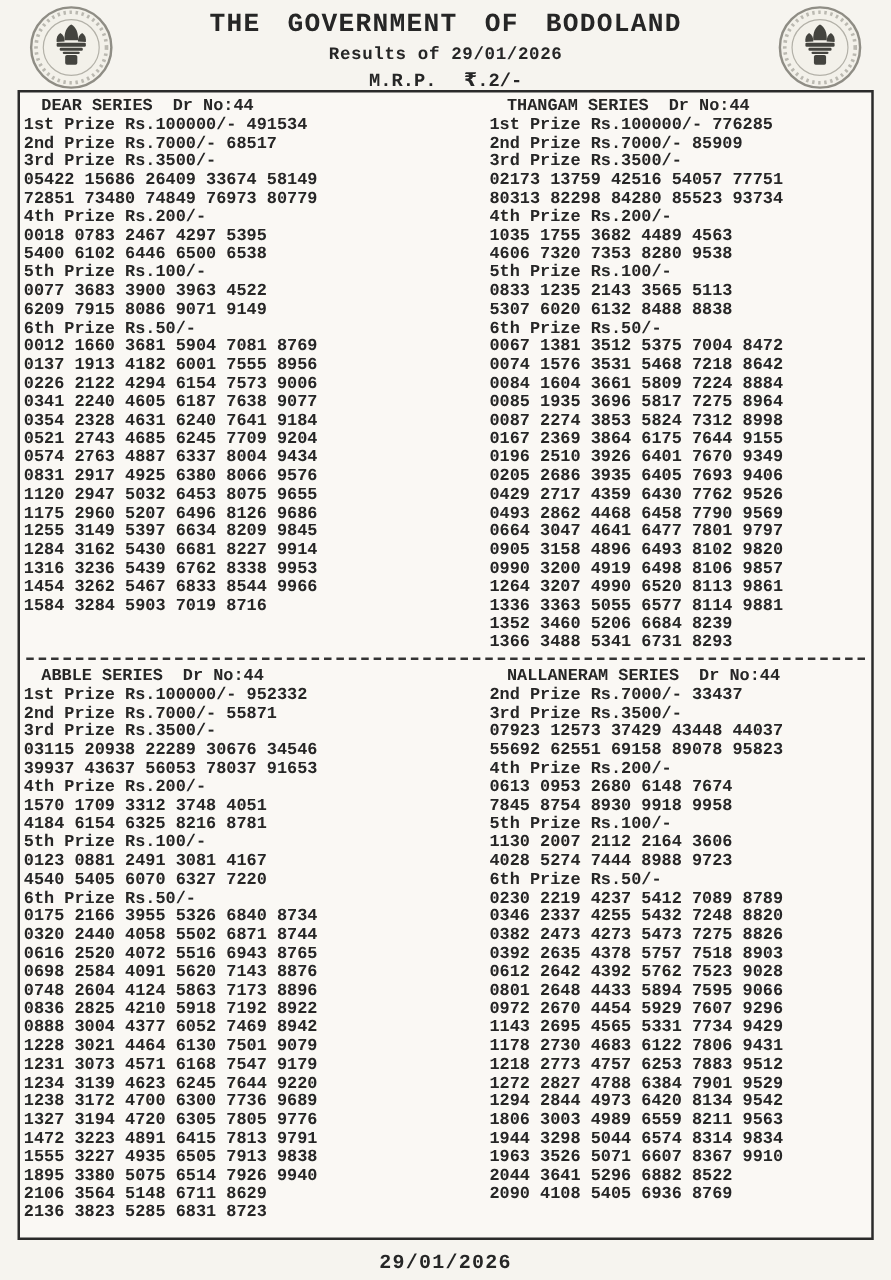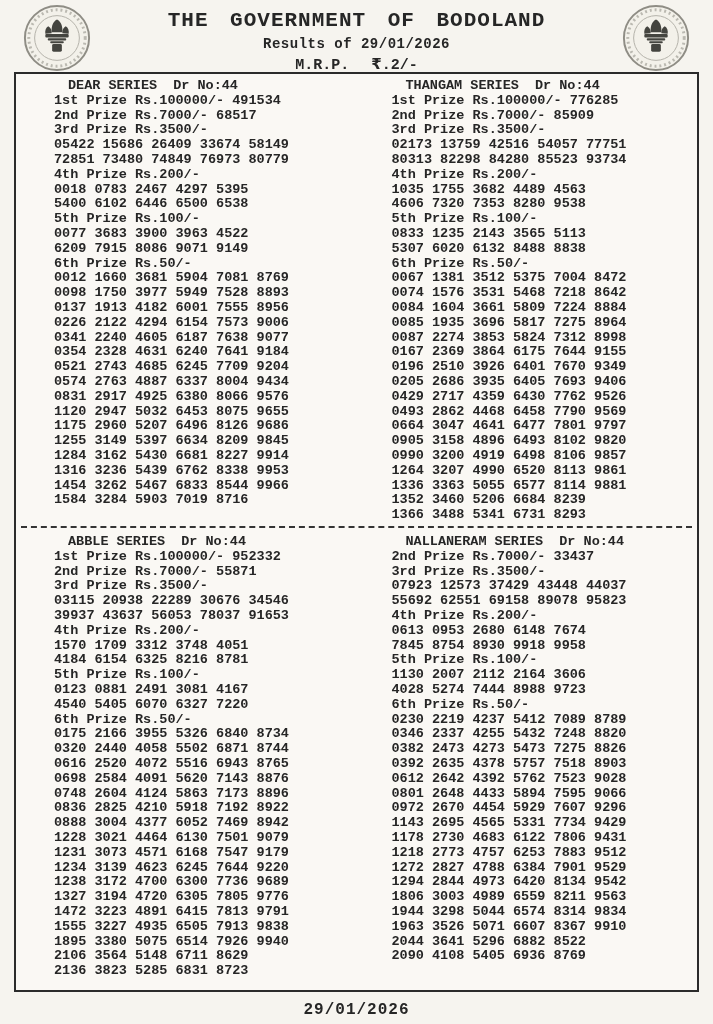--- a/index.html
+++ b/index.html
@@ -21,21 +21,21 @@
   .emblem{width:70px;height:70px;flex:0 0 auto;}
   
   .sheet{margin:0 14px;height:920px;box-sizing:border-box;
     border:2px solid #2b2b2b;background:#faf8f4;
     display:flex;flex-direction:column;}
   .half{display:grid;grid-template-columns:1fr 1fr;}
   .half.top{height:452px;}
   .half.bottom{flex:1;}
   .divider{border-top:2px dashed #343434;margin:0 5px 2px 5px;}
   .col{padding-top:5px;box-sizing:border-box;overflow:hidden;}
-  .col.left{padding-left:38px;}
+  .col.left{padding-left:3px;}
   .col.right{padding-left:35px;}
   .s-head,.line,.nline{font-size:13.5px;line-height:14.8px;white-space:nowrap;}
   .s-head{padding-left:14px;}
   .s-head .draw{margin-left:16px;}
   
   .footer{ text-align:center;margin-top:9px;font-size:16px;letter-spacing:1px;}
 </style>
 </head>
 <body>
 
@@ -98,21 +98,20 @@
             <div class="nline">5400 6102 6446 6500 6538</div>
           </div>
         <div class="line">5th Prize Rs.100/-</div>
         <div>
             <div class="nline">0077 3683 3900 3963 4522</div>
             <div class="nline">6209 7915 8086 9071 9149</div>
           </div>
         <div class="line">6th Prize Rs.50/-</div>
         <div>
             <div class="nline">0012 1660 3681 5904 7081 8769</div>
-            <div class="nline">0098 1750 3977 5949 7528 8893</div>
             <div class="nline">0137 1913 4182 6001 7555 8956</div>
             <div class="nline">0226 2122 4294 6154 7573 9006</div>
             <div class="nline">0341 2240 4605 6187 7638 9077</div>
             <div class="nline">0354 2328 4631 6240 7641 9184</div>
             <div class="nline">0521 2743 4685 6245 7709 9204</div>
             <div class="nline">0574 2763 4887 6337 8004 9434</div>
             <div class="nline">0831 2917 4925 6380 8066 9576</div>
             <div class="nline">1120 2947 5032 6453 8075 9655</div>
             <div class="nline">1175 2960 5207 6496 8126 9686</div>
             <div class="nline">1255 3149 5397 6634 8209 9845</div>

